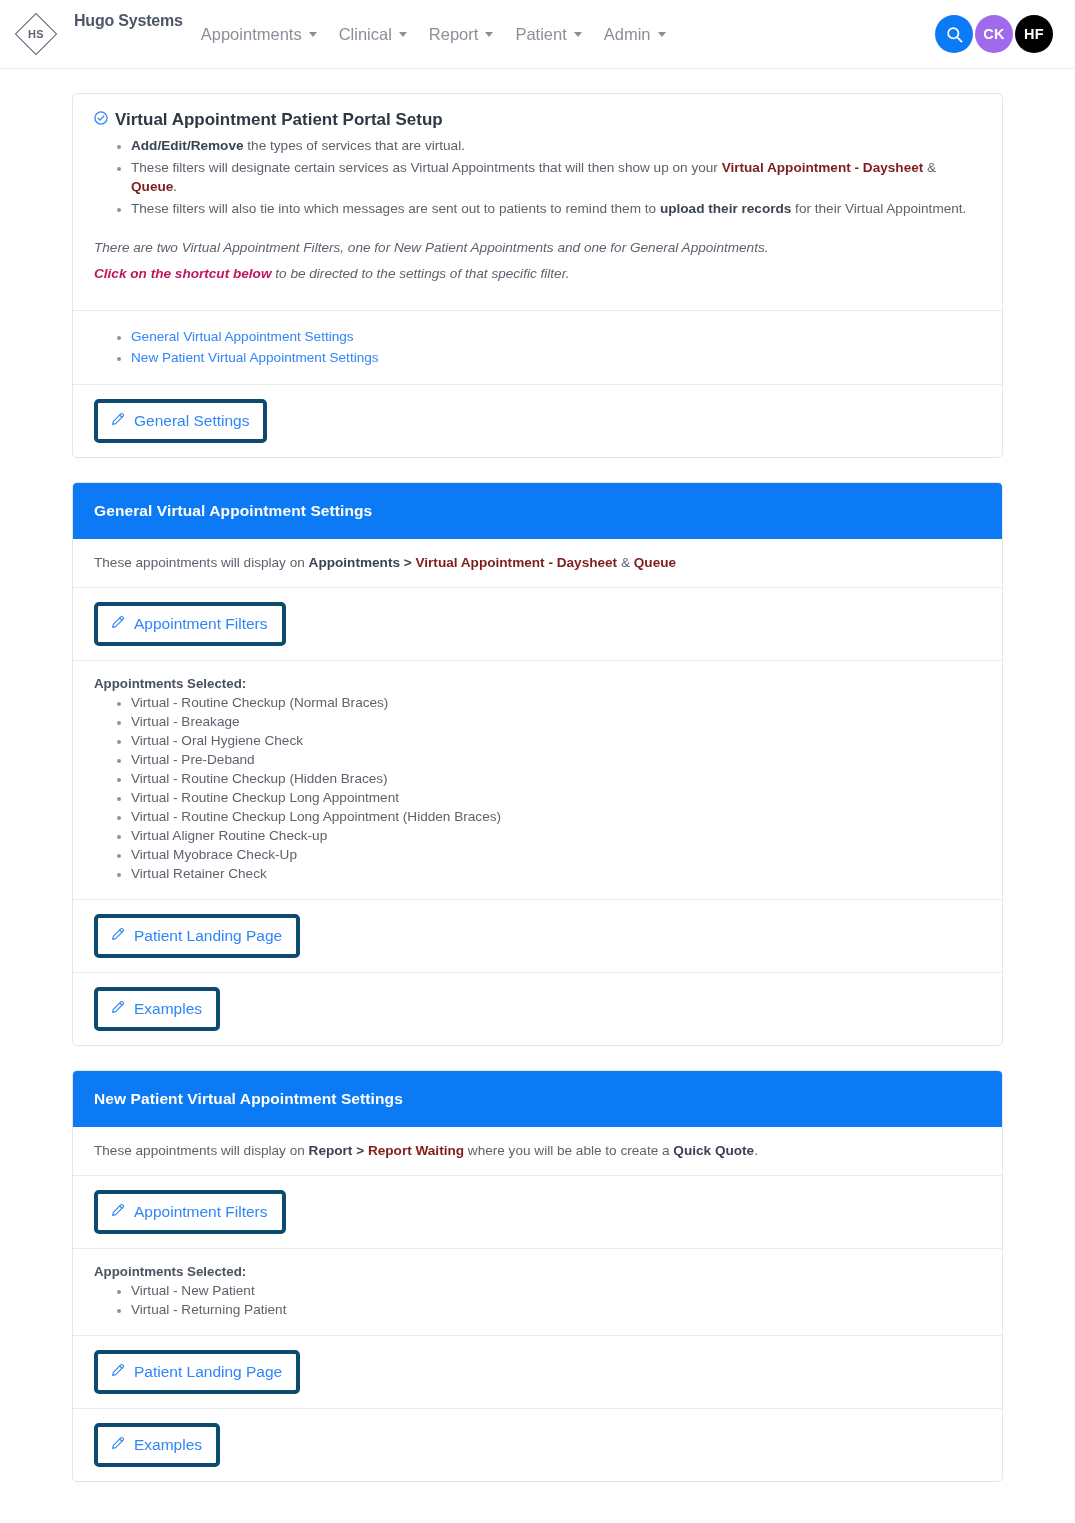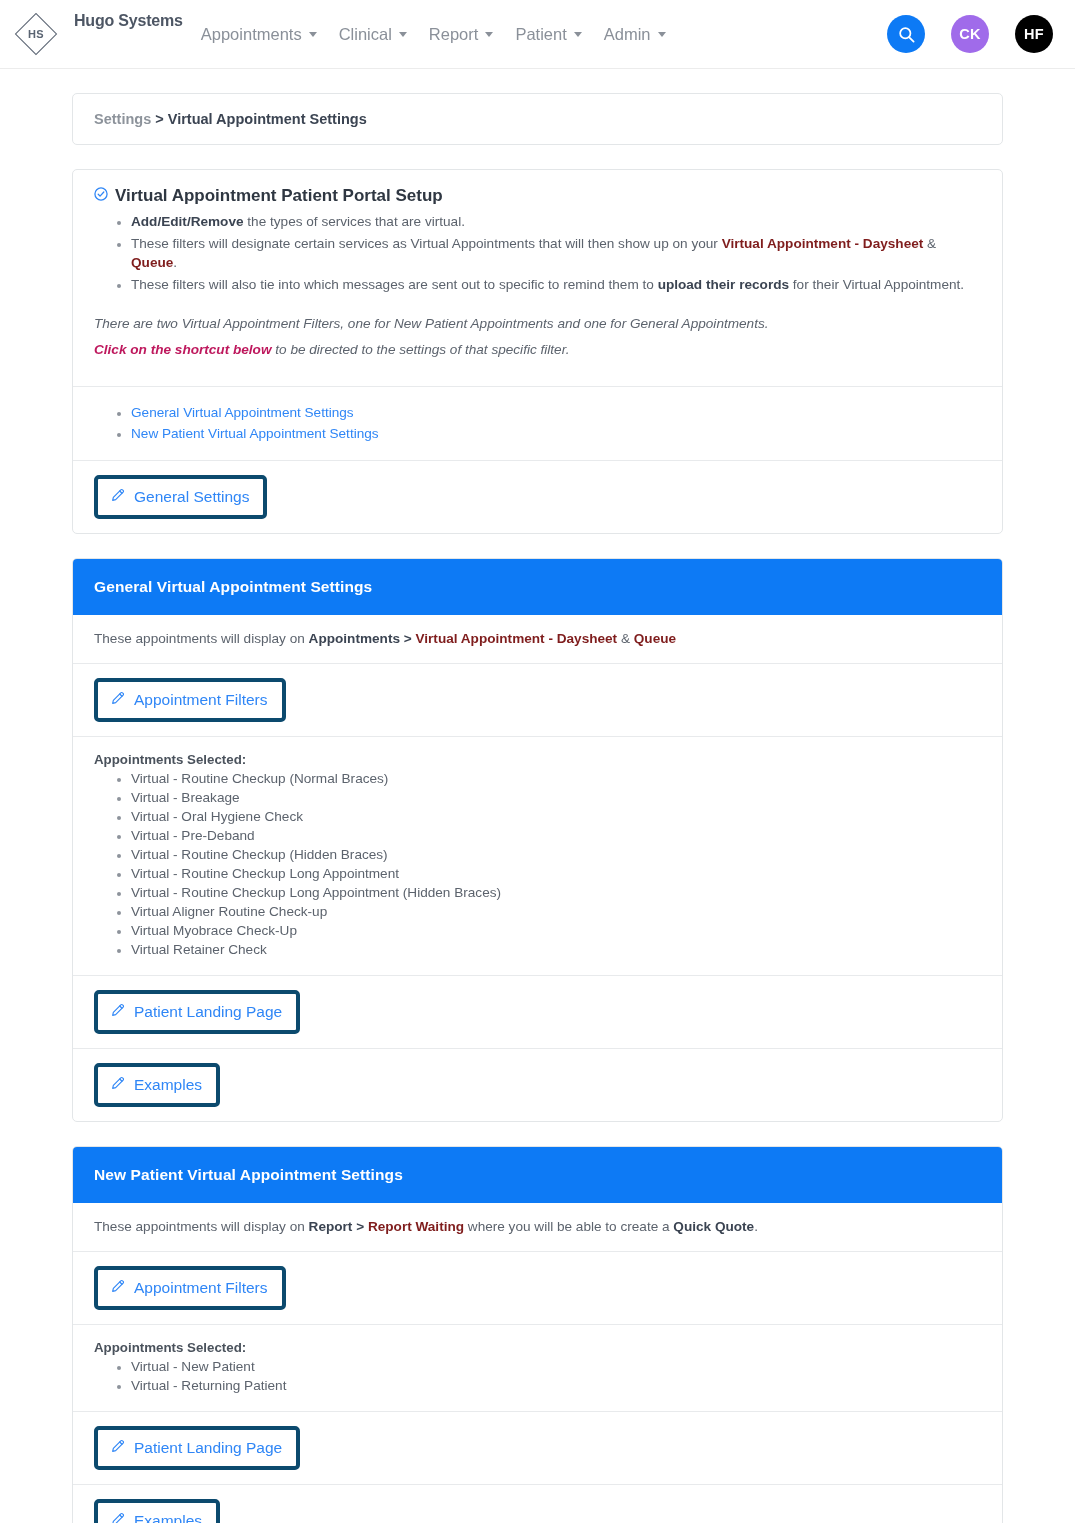--- a/index.html
+++ b/index.html
@@ -45,21 +45,21 @@
   .nav-item {
     display: flex; align-items: center; gap: 7px;
     font-size: 16.5px; color: #8a9099; cursor: pointer;
   }
   .caret {
     width: 0; height: 0;
     border-left: 4.5px solid transparent;
     border-right: 4.5px solid transparent;
     border-top: 5.5px solid #8a9099;
   }
-  .nav-right { margin-left: auto; display: flex; align-items: flex-end; gap: 26px; }
+  .nav-right { margin-left: auto; display: flex; align-items: flex-end; gap: 2px; }
   .circ {
     width: 38px; height: 38px; border-radius: 50%;
     display: flex; align-items: center; justify-content: center;
     color: #fff; font-size: 14.5px; font-weight: bold; letter-spacing: .4px;
     cursor: pointer;
   }
   .circ svg { display: block; }
 
   
   .page { padding: 24px 72px 0 72px; }
@@ -183,27 +183,20 @@
       <span>CK</span>
     </div>
     <div class="circ" style="background:#000000">
       <span>HF</span>
     </div>
   </div>
 </div>
 
 <div class="page">
 
-  <div class="card">
-    <div class="card-pad" style="padding:17px 21px;">
-      <div class="breadcrumb">
-        <span class="bc-muted">Settings</span><span class="bc-strong"> &gt; </span><span class="bc-strong">Virtual Appointment Settings</span>
-      </div>
-    </div>
-  </div>
 
   <div class="card">
     <div class="card-pad" style="padding:16px 21px 18px 21px;">
       <div class="head-row">
         <span class="check-icon">
           <svg width="14" height="14" viewBox="0 0 24 24" fill="none" stroke="#2f86f6" stroke-width="2.2" stroke-linecap="round" stroke-linejoin="round">
             <circle cx="12" cy="12" r="10.4"></circle>
             <polyline points="7.2,12.4 10.4,15.6 16.8,8.6"></polyline>
           </svg>
         </span>
@@ -211,21 +204,21 @@
       </div>
 
       <ul class="bul">
         <li>
           <span class="b">Add/Edit/Remove</span><span> the types of services that are virtual.</span>
         </li>
         <li>
           <span>These filters will designate certain services as Virtual Appointments that will then show up on your </span><span class="lnk">Virtual Appointment - Daysheet</span><span> &amp; </span><span class="lnk">Queue</span><span>.</span>
         </li>
         <li>
-          <span>These filters will also tie into which messages are sent out to specific to remind them to </span><span class="b">upload their records</span><span> for their Virtual Appointment.</span>
+          <span>These filters will also tie into which messages are sent out to patients to remind them to </span><span class="b">upload their records</span><span> for their Virtual Appointment.</span>
         </li>
       </ul>
 
       <div class="ital-wrap" style="padding:20px 0 0 0;">
         <p class="ital">There are two Virtual Appointment Filters, one for New Patient Appointments and one for General Appointments.</p>
         <p class="ital"><b>Click on the shortcut below</b><span> to be directed to the settings of that specific filter.</span></p>
       </div>
     </div>
 
     <div class="divider"></div>

